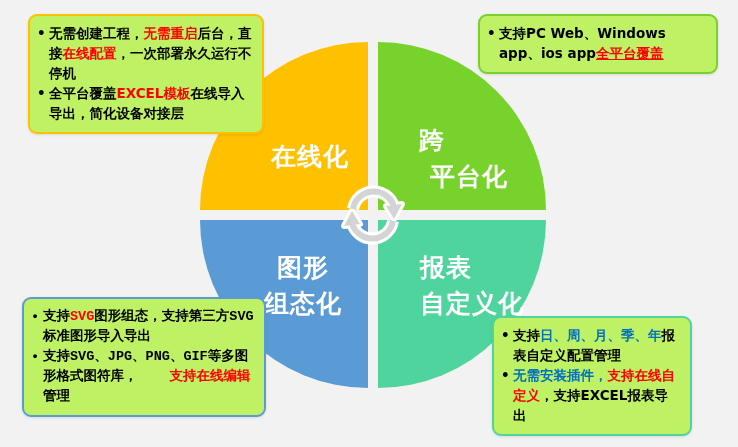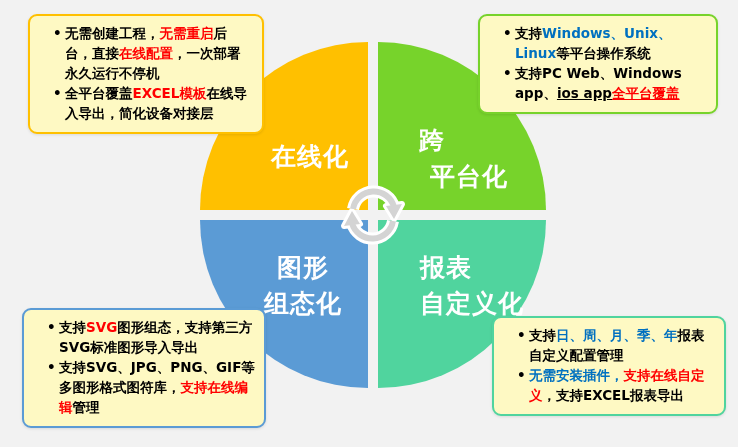--- a/index.html
+++ b/index.html
@@ -25,46 +25,46 @@
     font-family: "DejaVu Sans", sans-serif;
     letter-spacing: 1px;
   }
   .arc-halo { fill: none; stroke: #ffffff; stroke-width: 12; }
   .arc-main { fill: none; stroke: #d4d4d4; stroke-width: 6; }
   .head-halo { fill: #ffffff; stroke: #ffffff; stroke-width: 6; stroke-linejoin: round; }
   .head-main { fill: #d4d4d4; }
   .callout {
     position: absolute;
     z-index: 2;
-    background: #fef9c3;
+    background: #bef264;
     border: 2px solid #cccccc;
     border-radius: 9px;
-    padding: 8px 9px 8px 22px;
+    padding: 8px 9px 8px 6px;
     box-shadow: 0 1px 3px rgba(0,0,0,0.10);
   }
   .bullets { list-style: none; }
   .bullets li {
     position: relative;
     padding-left: 13px;
     font-size: 13.5px;
     font-weight: bold;
     line-height: 1.48;
     color: #000000;
   }
   .bullets li::before {
     content: "•";
     position: absolute;
     left: 1px;
     top: 0;
     color: #000000;
   }
   .callout-tl { left: 28px;  top: 14px;  width: 236px; }
   .callout-tr { left: 478px; top: 14px;  width: 240px; }
-  .callout-bl { left: 22px;  top: 308px; width: 244px; }
-  .callout-br { left: 492px; top: 316px; width: 234px; }
+  .callout-bl { left: 22px;  top: 297px; width: 244px; font-family: Liberation Mono, monospace; }
+  .callout-br { left: 492px; top: 316px; width: 200px; }
 </style>
 </head>
 <body>
 
 <div class="stage" style="background: rgb(242, 242, 242);">
 
   <svg class="diagram" viewBox="0 0 738 447" aria-hidden="true">
 
     <path d="M 368,210 L 368,42 A 168,168 0 0 0 200,210 Z" fill="#FFC000"></path>
     <path d="M 378,210 L 378,42 A 168,168 0 0 1 546,210 Z" fill="#77D32B"></path>
@@ -96,29 +96,28 @@
 
   <div class="callout callout-tl" style="border-color: rgb(255, 192, 0);">
     <ul class="bullets">
       <li><span>无需创建工程，</span><span style="color: rgb(255, 0, 0);">无需重启</span><span>后台，直接</span><span style="color: rgb(255, 0, 0);">在线配置</span><span>，一次部署永久运行不停机</span></li>
       <li><span>全平台覆盖</span><span style="color: rgb(255, 0, 0);">EXCEL模板</span><span>在线导入导出，简化设备对接层</span></li>
     </ul>
   </div>
 
   <div class="callout callout-tr" style="border-color: rgb(119, 211, 43);">
     <ul class="bullets">
-      <li><span>支持</span><span style="color: rgb(0, 112, 192);">Windows、Unix、Linux</span><span>等平台操作系统</span></li>
-      <li><span>支持PC Web、Windows app、</span><span style="text-decoration: underline;">ios app</span><span style="color: rgb(255, 0, 0); text-decoration: underline;">全平台覆盖</span></li>
+      <li><span>支持PC Web、Windows app、</span><span style="">ios app</span><span style="color: rgb(255, 0, 0); text-decoration: underline;">全平台覆盖</span></li>
     </ul>
   </div>
 
   <div class="callout callout-bl" style="border-color: rgb(91, 155, 213);">
     <ul class="bullets">
       <li><span>支持</span><span style="color: rgb(255, 0, 0);">SVG</span><span>图形组态，支持第三方SVG标准图形导入导出</span></li>
-      <li><span>支持SVG、JPG、PNG、GIF等多图形格式图符库，</span><span style="color: rgb(255, 0, 0);">支持在线编辑</span><span>管理</span></li>
+      <li><span>支持SVG、JPG、PNG、GIF等多图形格式图符库，</span><span style="color: rgb(255, 0, 0); margin-left: 32px;">支持在线编辑</span><span>管理</span></li>
     </ul>
   </div>
 
   <div class="callout callout-br" style="border-color: rgb(80, 212, 158);">
     <ul class="bullets">
       <li><span>支持</span><span style="color: rgb(0, 112, 192);">日、周、月、季、年</span><span>报表自定义配置管理</span></li>
       <li><span style="color: rgb(0, 112, 192);">无需安装插件，</span><span style="color: rgb(255, 0, 0);">支持在线自定义</span><span>，支持EXCEL报表导出</span></li>
     </ul>
   </div>
 

